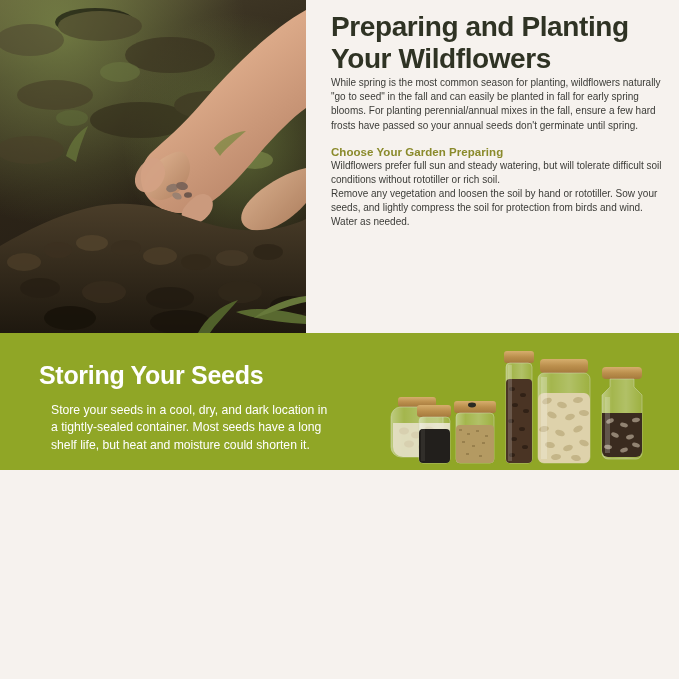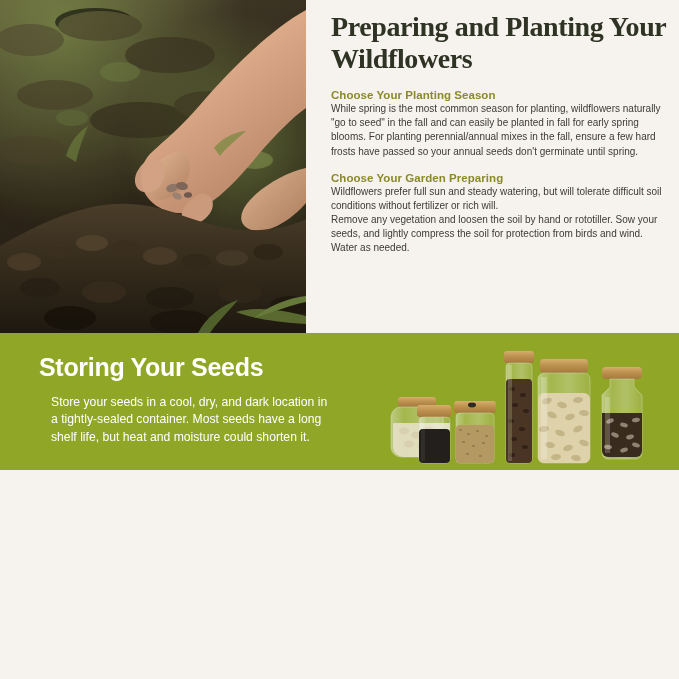--- a/index.html
+++ b/index.html
@@ -21,21 +21,20 @@
   .s1-text{
     position:absolute;left:331px;top:0px;width:340px;height:333px;
   }
   h1.title{
     margin:0;
     font-size:28px;line-height:1.16;
     font-weight:700;
     letter-spacing:-0.4px;
     color:#2f3324;
     padding-top:11px;
-    font-family:Liberation Serif, serif;
   }
   .subhead{
     margin:13px 0 1px 0;
     font-size:11.5px;
     font-weight:700;
     color:#8a8a2b;
     letter-spacing:0.05px;
   }
   .body{
     margin:0;
@@ -43,21 +42,21 @@
     line-height:1.42;
     color:#3b3b37;
   }
 
   
   .sec2{
     position:absolute;left:0;top:333px;width:679px;height:137px;
     background:#90a626;
     overflow:hidden;
   }
-  .s2-text{position:absolute;left:39px;top:20px;width:310px;}
+  .s2-text{position:absolute;left:39px;top:28px;width:310px;}
   h2.g-title{
     margin:0 0 10px 0;
     font-size:25px;
     font-weight:700;
     color:#ffffff;
     letter-spacing:-0.3px;
   }
   .g-body{
     margin:12px;font-size:12.2px;line-height:1.42;color:#ffffff;
   }
@@ -182,27 +181,26 @@
           <path d="M66 156 C70 142 78 132 88 126 C82 140 78 152 76 162 Z" fill="#6a7a3c"></path>
           <path d="M214 148 C222 138 234 132 246 131 C236 140 226 148 220 156 Z" fill="#77883f"></path>
         </g>
       </svg>
     </div>
 
     <div class="s1-text">
       <h1 class="title">Preparing and Planting Your Wildflowers</h1>
 
       <div>
-        <div class="subhead">Choose Your Planting Season</div>
         <p class="body">While spring is the most common season for planting, wildflowers naturally "go to seed" in the fall and can easily be planted in fall for early spring blooms. For planting perennial/annual mixes in the fall, ensure a few hard frosts have passed so your annual seeds don't germinate until spring.</p>
       </div>
 
       <div>
         <div class="subhead">Choose Your Garden Preparing</div>
-        <p class="body">Wildflowers prefer full sun and steady watering, but will tolerate difficult soil conditions without fertilizer or rich will.</p>
+        <p class="body">Wildflowers prefer full sun and steady watering, but will tolerate difficult soil conditions without rototiller or rich soil.</p>
       </div>
 
       <div>
         <p class="body">Remove any vegetation and loosen the soil by hand or rototiller. Sow your seeds, and lightly compress the soil for protection from birds and wind. Water as needed.</p>
       </div>
     </div>
   </div>
 
   <div class="sec2">
     <div class="s2-text">

